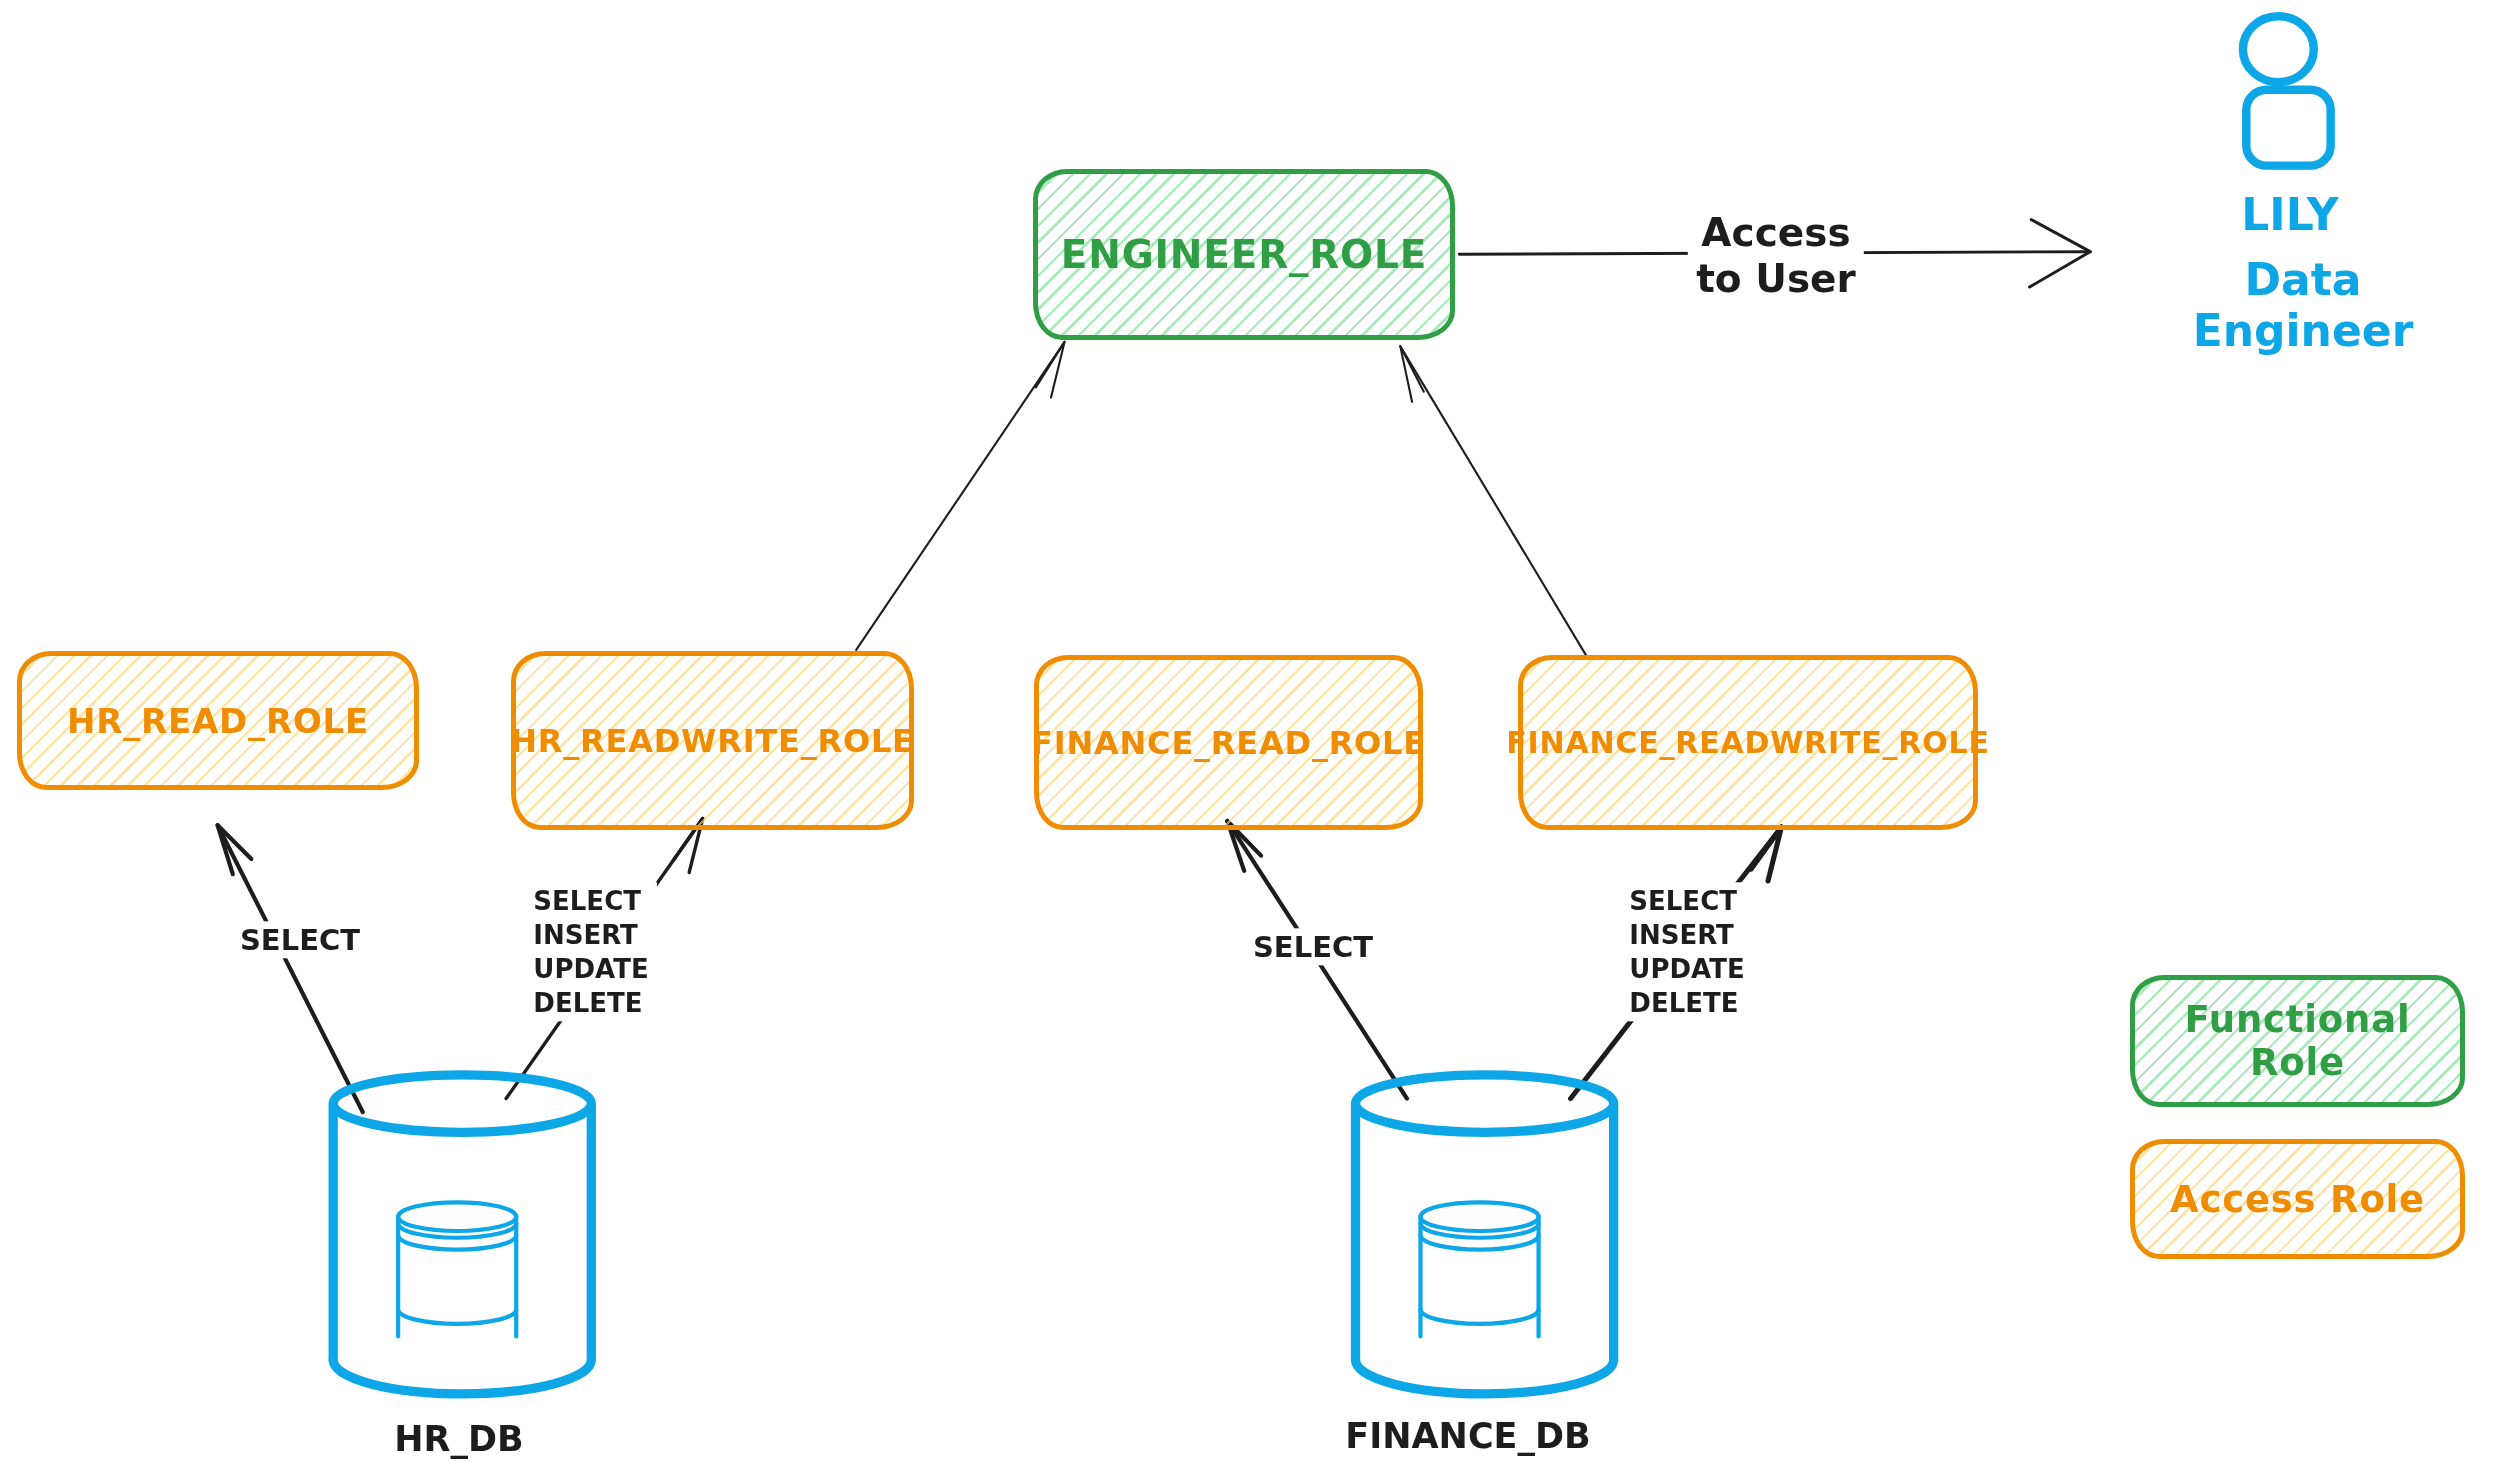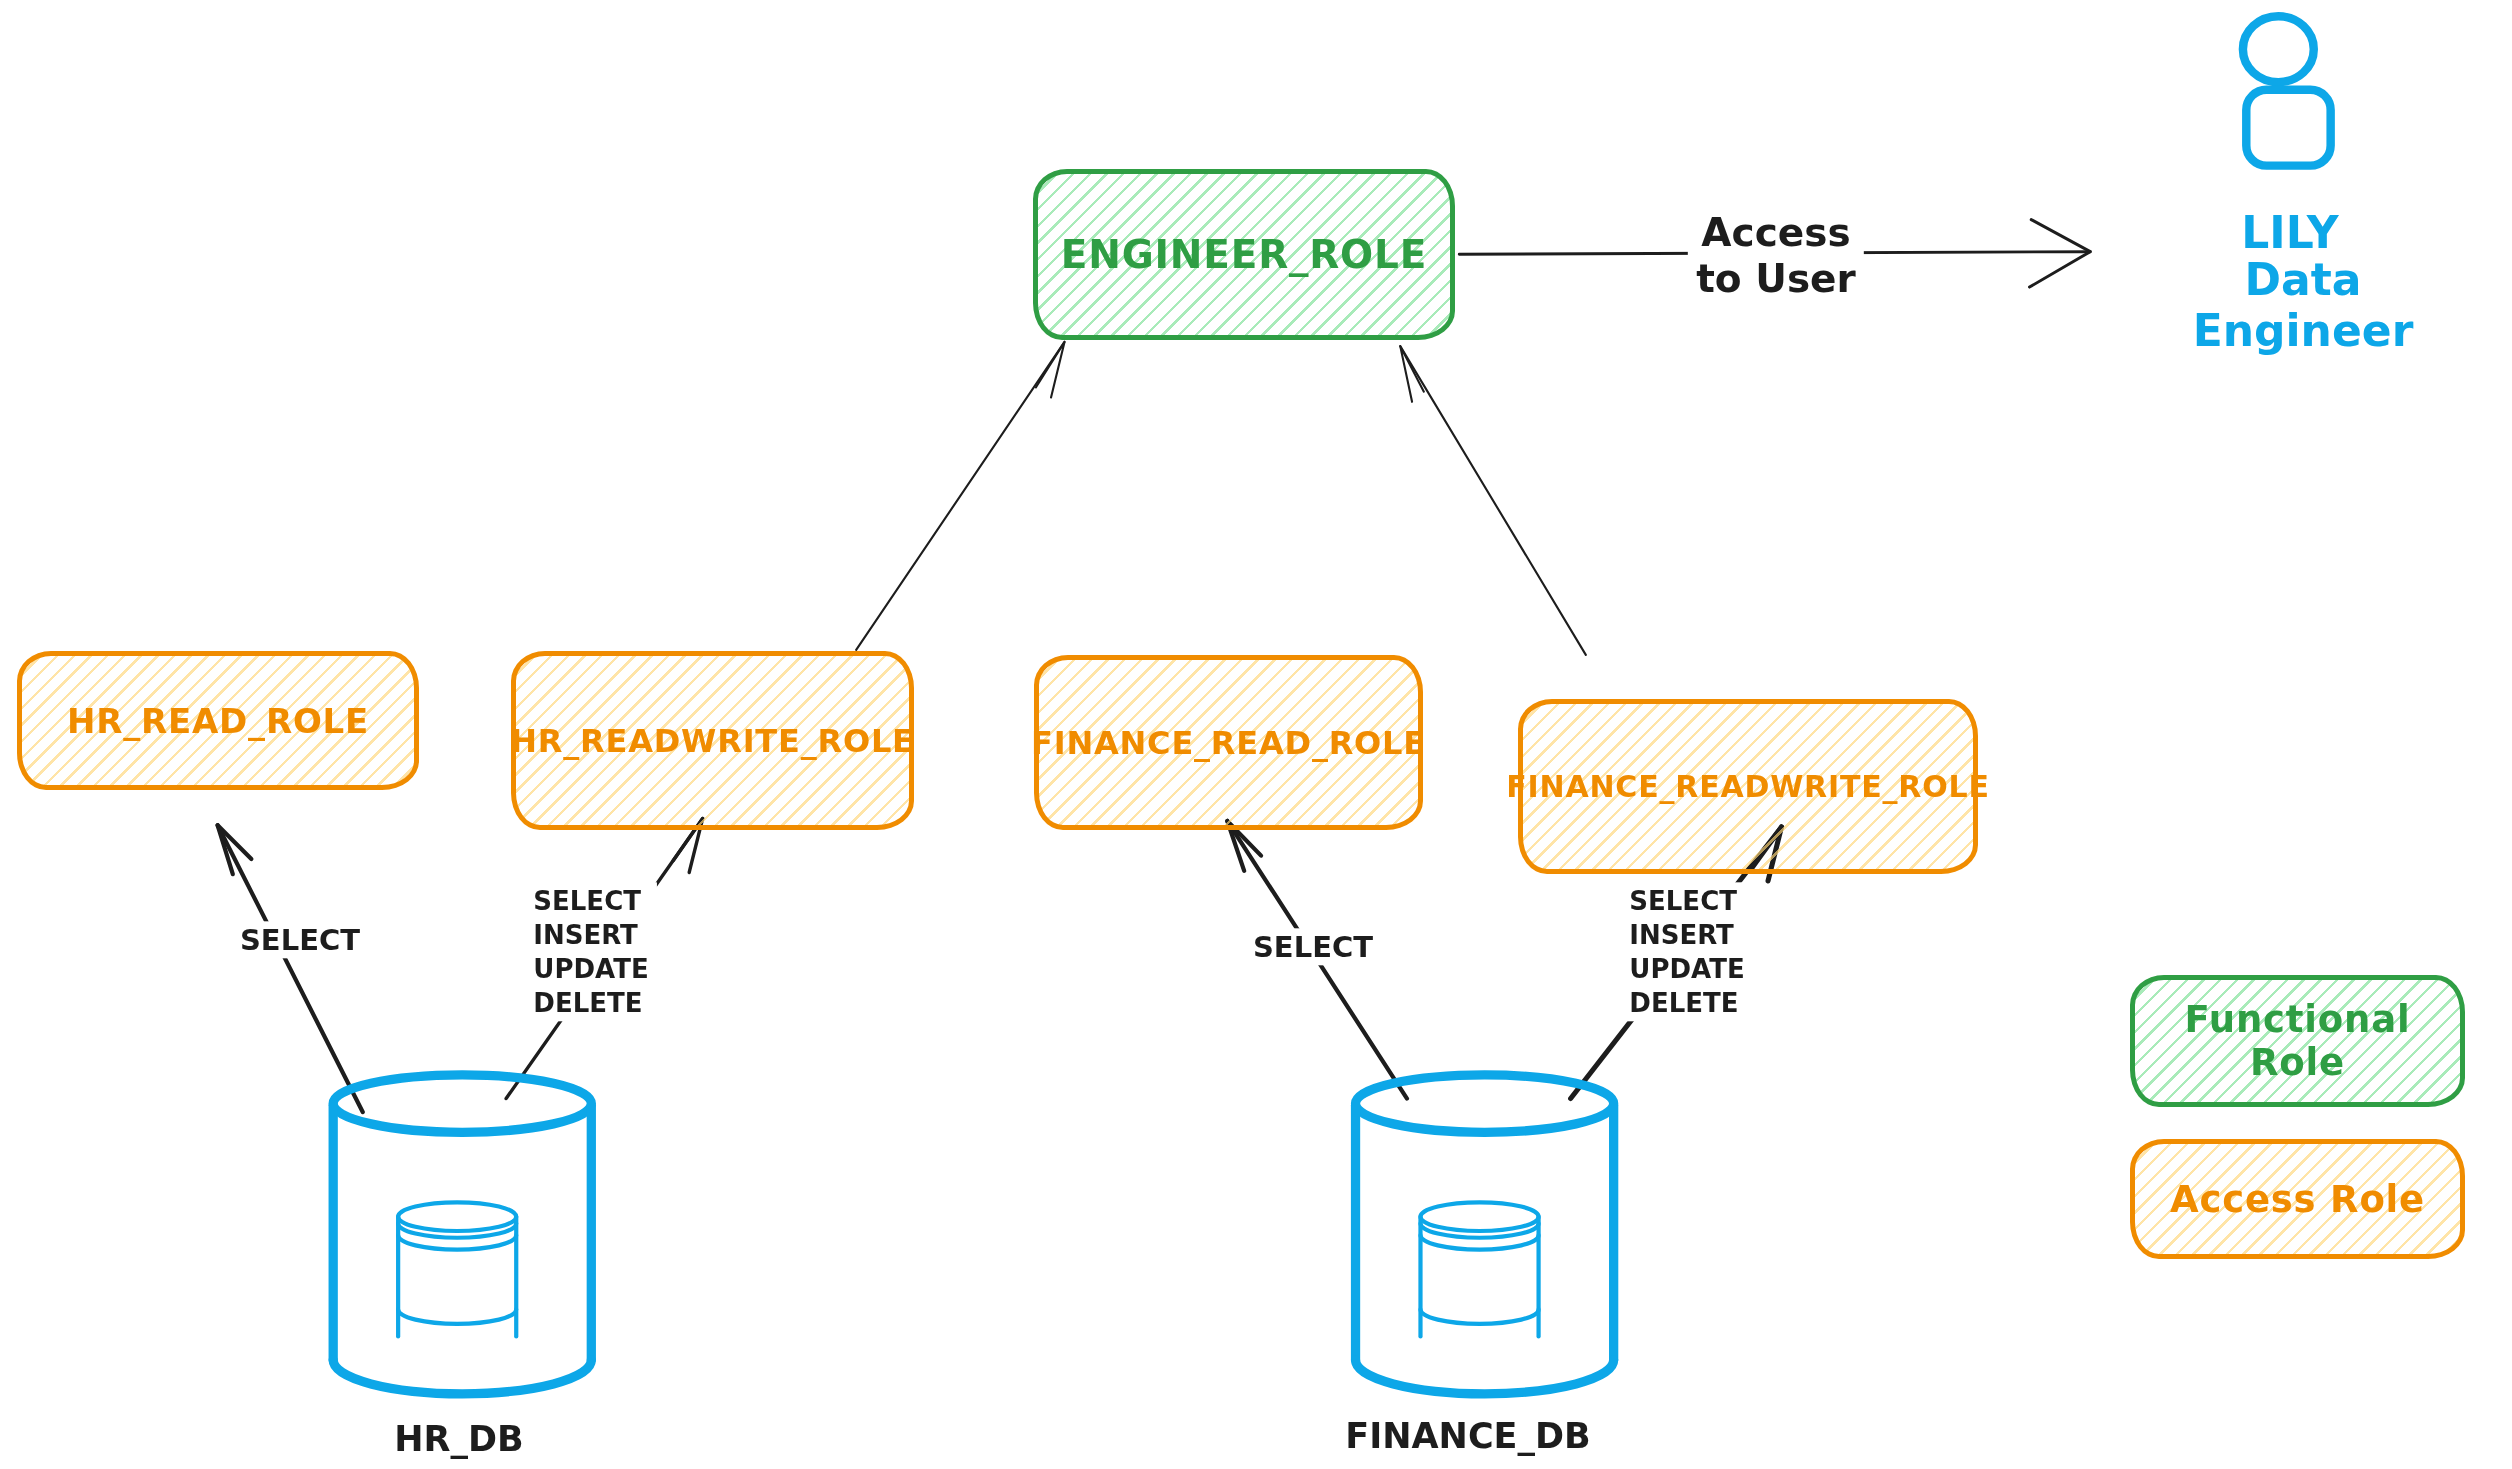--- a/index.html
+++ b/index.html
@@ -110,33 +110,33 @@
     </g>
   </svg>
 
   <div class="box green" style="left:1033px;top:169px;width:422px;height:171px;font-size:39px;">
     <span>ENGINEER_ROLE</span>
   </div>
 
   <div class="lbl ink whitebg" style="left:1776px;top:256px;font-size:39px;line-height:46px;">Access
 to User</div>
 
-  <div class="lbl blue" style="left:2290px;top:232px;font-size:44px;">LILY</div>
+  <div class="lbl blue" style="left:2290px;top:214px;font-size:44px;">LILY</div>
   <div class="lbl blue" style="left:2303px;top:305px;font-size:44px;">Data Engineer</div>
 
   <div class="box orange" style="left:17px;top:651px;width:402px;height:139px;font-size:34px;">
     <span>HR_READ_ROLE</span>
   </div>
   <div class="box orange" style="left:511px;top:651px;width:403px;height:179px;font-size:32px;">
     <span>HR_READWRITE_ROLE</span>
   </div>
   <div class="box orange" style="left:1034px;top:655px;width:389px;height:175px;font-size:32px;">
     <span>FINANCE_READ_ROLE</span>
   </div>
-  <div class="box orange" style="left:1518px;top:655px;width:460px;height:175px;font-size:30px;margin-top:44px;">
+  <div class="box orange" style="left:1518px;top:655px;width:460px;height:175px;font-size:30px;">
     <span>FINANCE_READWRITE_ROLE</span>
   </div>
 
   <div class="lbl ink whitebg" style="left:300px;top:940px;font-size:29px;">SELECT</div>
   <div class="lbl ink whitebg" style="left:591px;top:952px;font-size:26px;line-height:34px;text-align:left;">SELECT
 INSERT
 UPDATE
 DELETE</div>
   <div class="lbl ink whitebg" style="left:1313px;top:947px;font-size:29px;">SELECT</div>
   <div class="lbl ink whitebg" style="left:1687px;top:952px;font-size:26px;line-height:34px;text-align:left;">SELECT

